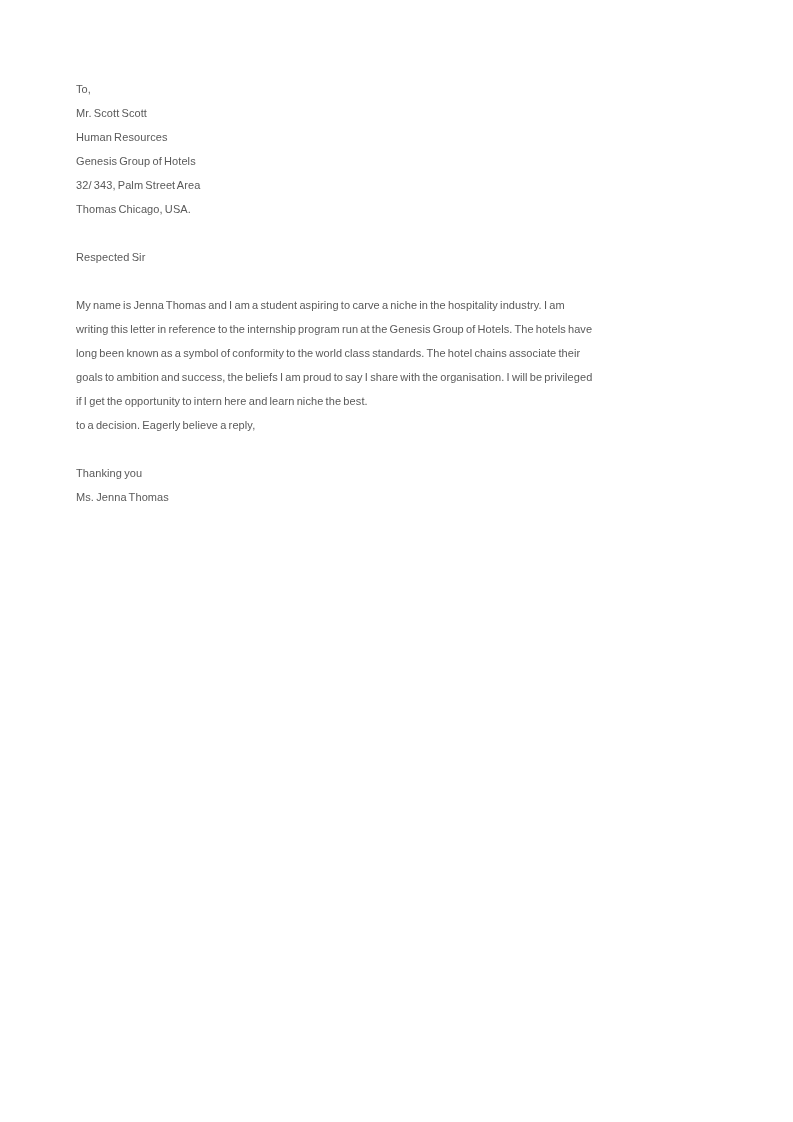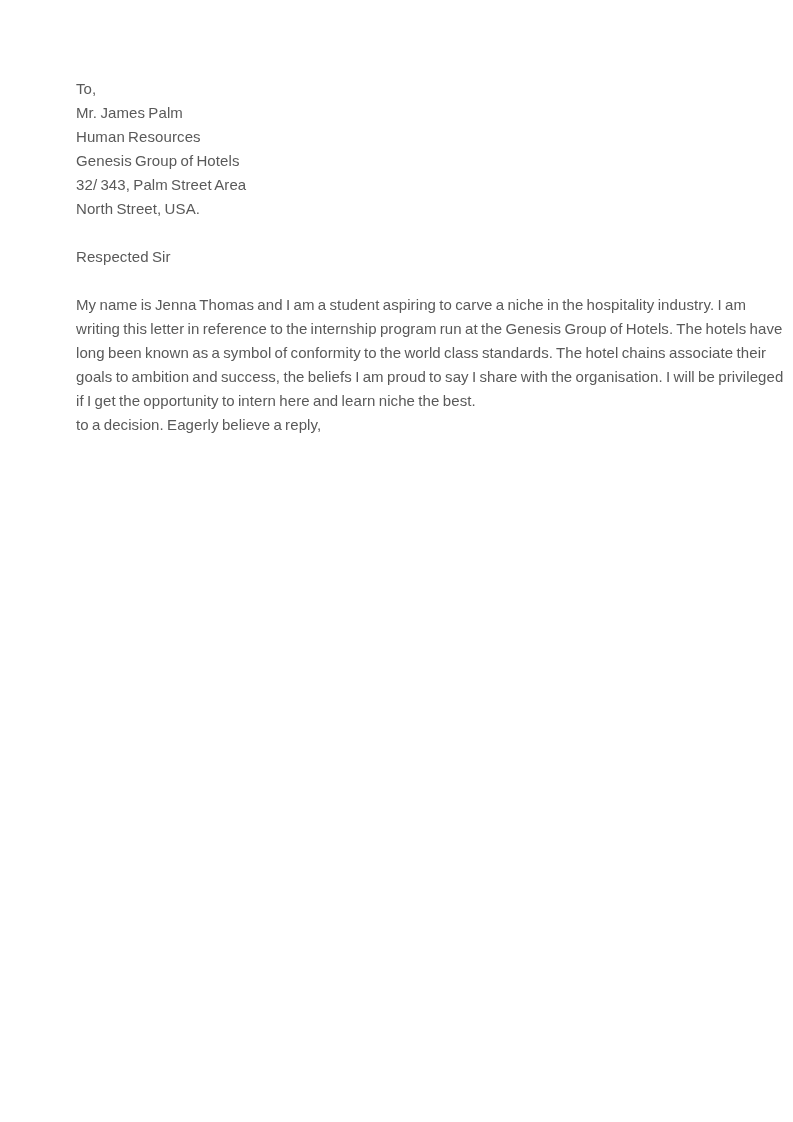--- a/index.html
+++ b/index.html
@@ -8,56 +8,60 @@
     background: #ffffff;
   }
   .page {
     position: relative;
     width: 793px;
     height: 1122px;
     background: #ffffff;
     box-sizing: border-box;
     padding: 77px 78px 0 76px;
     font-family: "Liberation Sans", sans-serif;
-    font-size: 15px;
+    font-size: 11px;
     line-height: 24px;
     color: #595959;
     word-spacing: -1px;
     letter-spacing: 0.1px;
     overflow: hidden;
   }
   .block { margin: 0; }
   .gap { height: 24px; }
   .line { white-space: nowrap; }
 </style>
 </head>
 <body>
 
 <div class="page">
 
   <div class="block">
       <div class="line">To,</div>
-      <div class="line">Mr. James Palm</div>
+      <div class="line">Mr. Scott Scott</div>
       <div class="line">Human Resources</div>
       <div class="line">Genesis Group of Hotels</div>
       <div class="line">32/ 343, Palm Street Area</div>
-      <div class="line">North Street, USA.</div>
+      <div class="line">Thomas Chicago, USA.</div>
     </div>
 
   <div class="gap"></div>
 
   <div class="block line">Respected Sir</div>
 
   <div class="gap"></div>
 
   <div class="block">
       <div class="line">My name is Jenna Thomas and I am a student aspiring to carve a niche in the hospitality industry. I am</div>
       <div class="line">writing this letter in reference to the internship program run at the Genesis Group of Hotels. The hotels have</div>
       <div class="line">long been known as a symbol of conformity to the world class standards. The hotel chains associate their</div>
       <div class="line">goals to ambition and success, the beliefs I am proud to say I share with the organisation. I will be privileged</div>
       <div class="line">if I get the opportunity to intern here and learn niche the best.</div>
       <div class="line">to a decision. Eagerly believe a reply,</div>
     </div>
 
   <div class="gap"></div>
 
+  <div class="block">
+    <div class="line">Thanking you</div>
+    <div class="line">Ms. Jenna Thomas</div>
+  </div>
 
 </div>
 
 </body></html>

